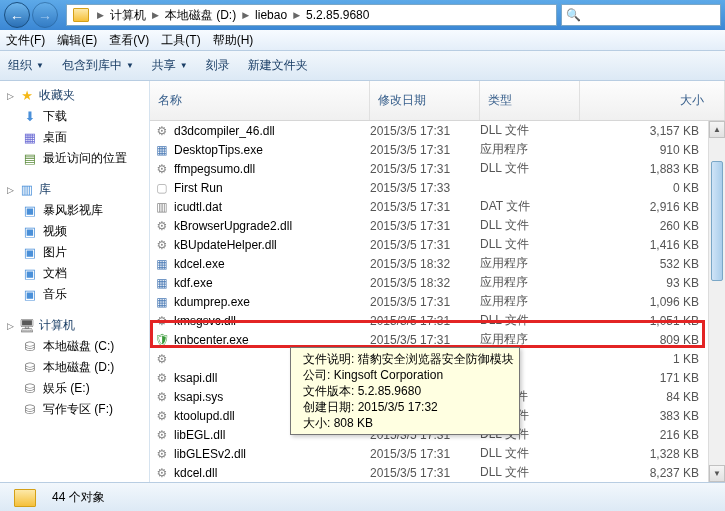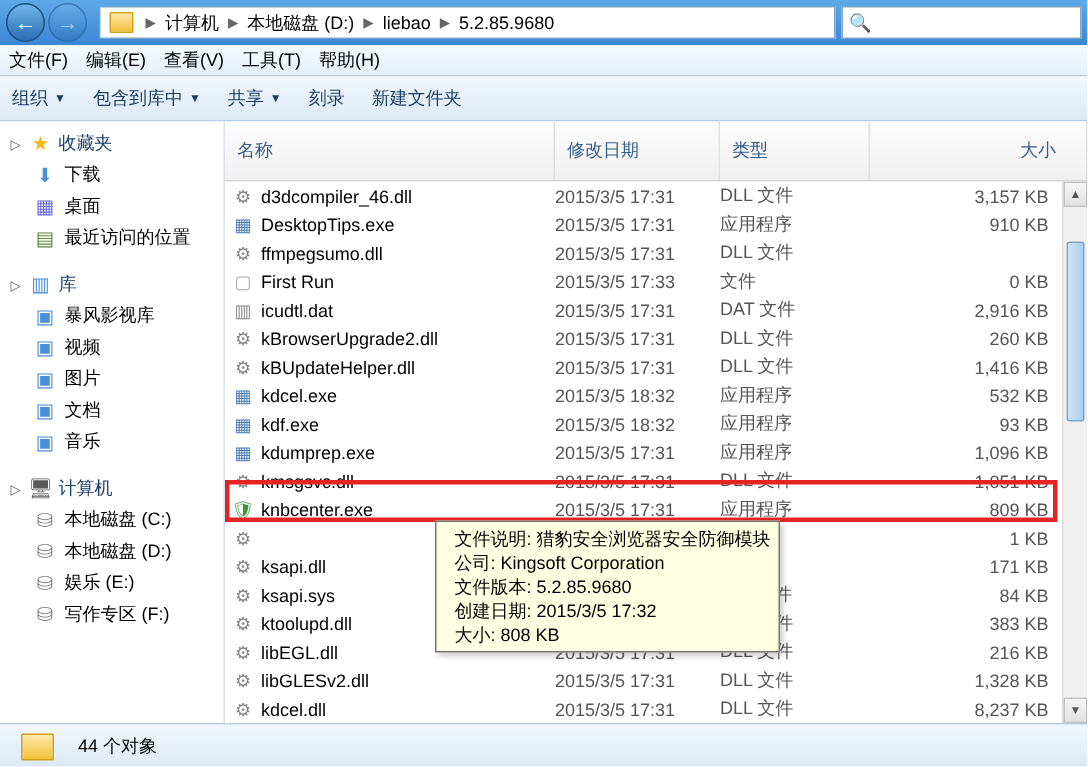--- a/index.html
+++ b/index.html
@@ -218,28 +218,28 @@
           <div class="cell3">应用程序</div>
           <div class="cell4">910 KB</div>
         </div>
         <div class="row">
           <div class="cell1">
             <span class="fico dll">⚙</span>
             <span>ffmpegsumo.dll</span>
           </div>
           <div class="cell2">2015/3/5 17:31</div>
           <div class="cell3">DLL 文件</div>
+          <div class="cell4">1,883 KB</div>
         </div>
         <div class="row">
           <div class="cell1">
             <span class="fico txt">▢</span>
             <span>First Run</span>
           </div>
           <div class="cell2">2015/3/5 17:33</div>
-          <div class="cell3">文件</div>
           <div class="cell4">0 KB</div>
         </div>
         <div class="row">
           <div class="cell1">
             <span class="fico dat">▥</span>
             <span>icudtl.dat</span>
           </div>
           <div class="cell2">2015/3/5 17:31</div>
           <div class="cell3">DAT 文件</div>
           <div class="cell4">2,916 KB</div>

